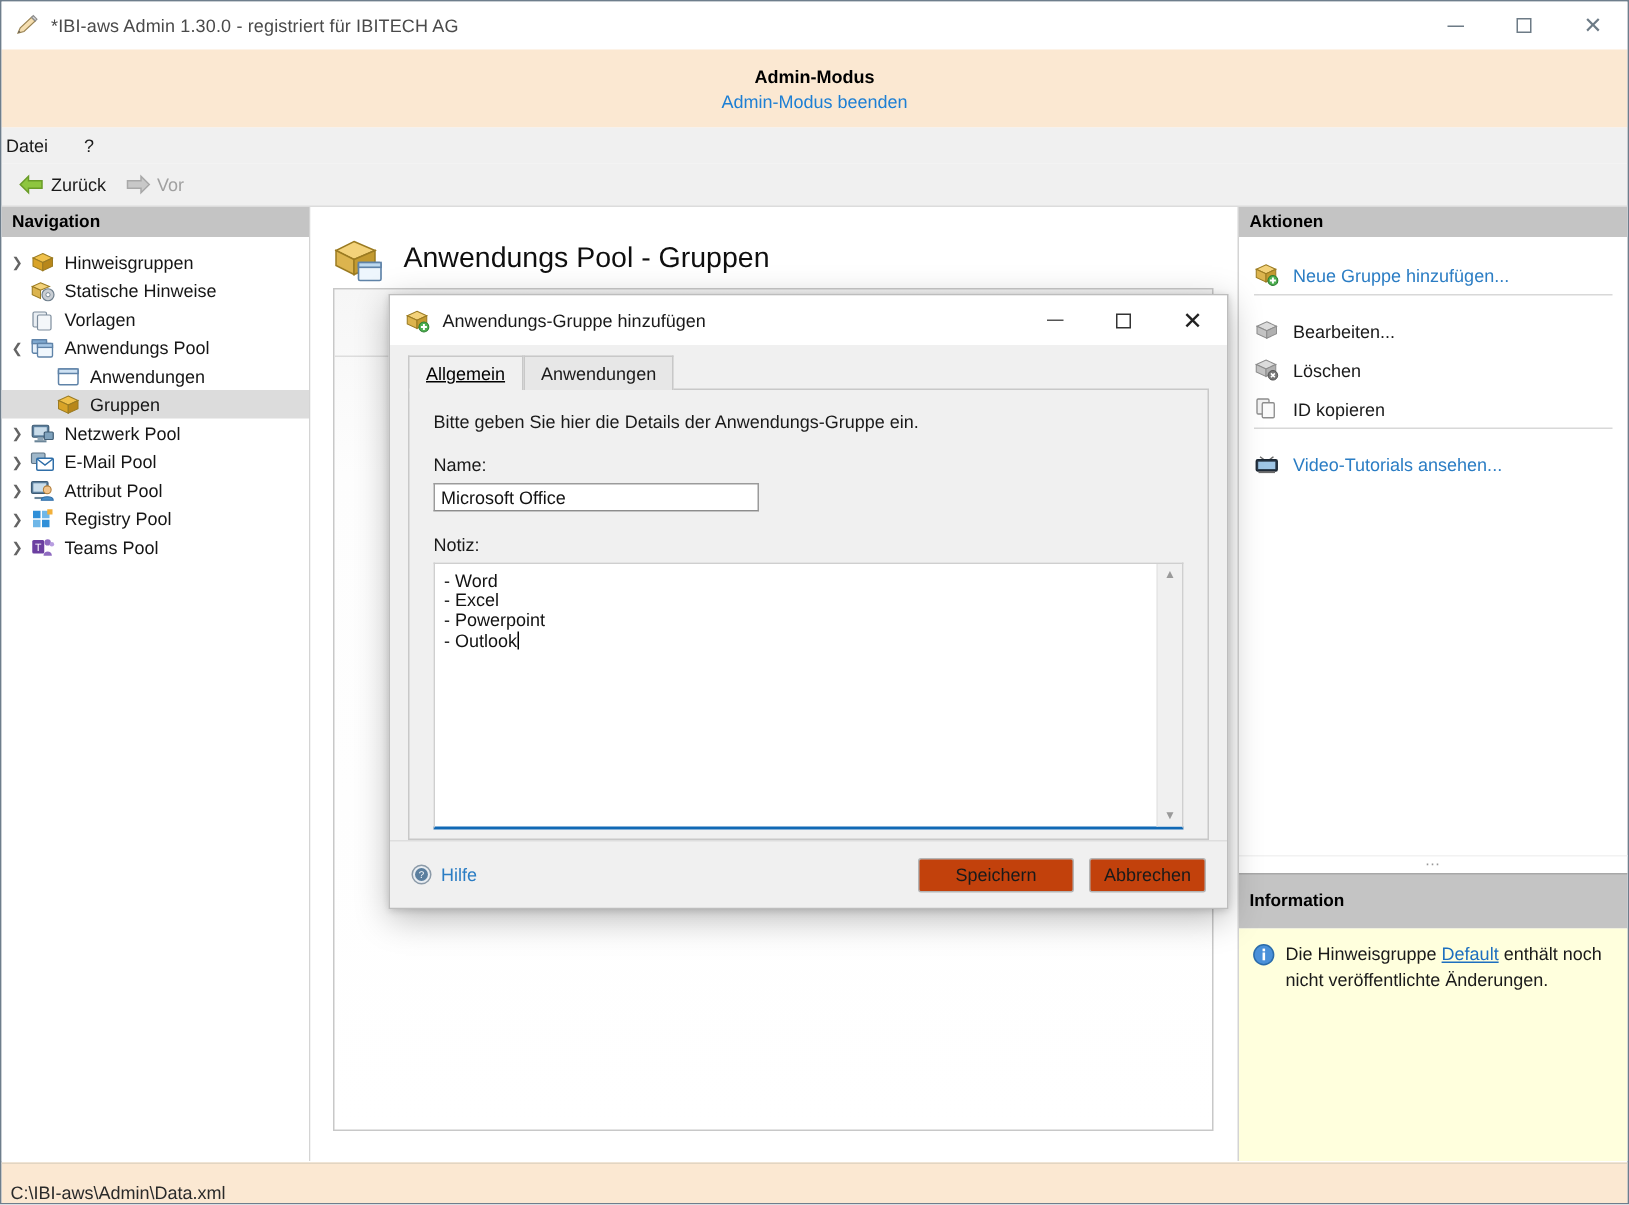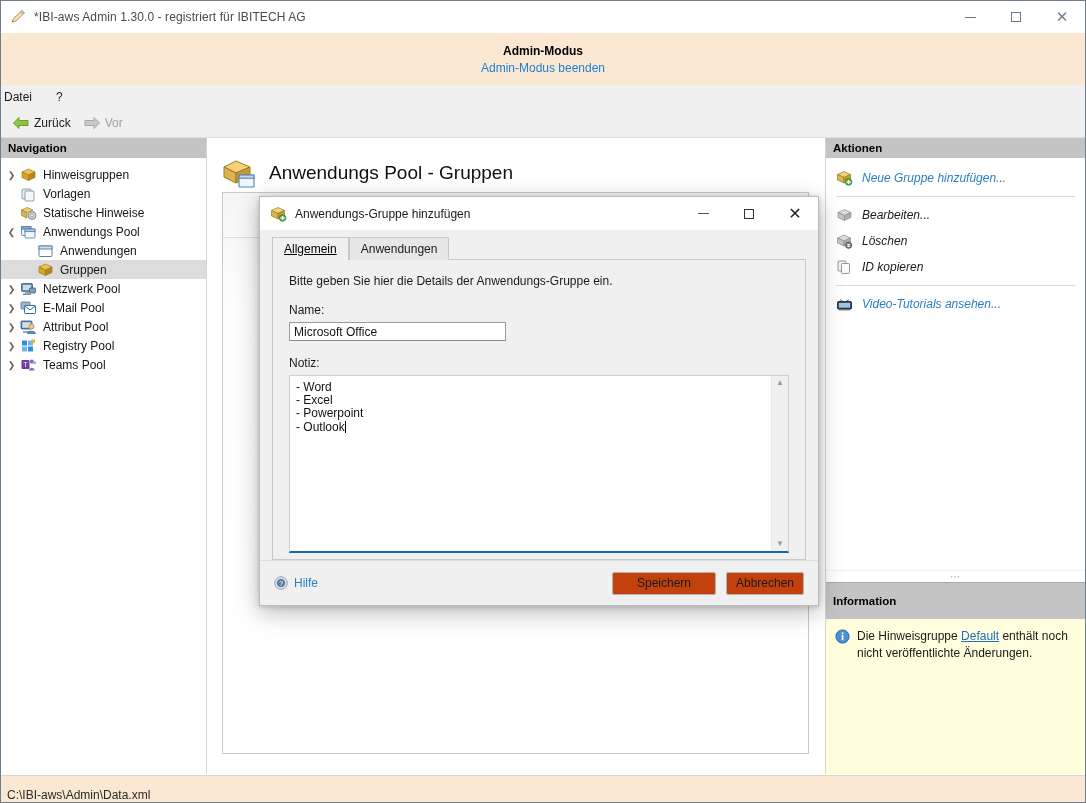--- a/index.html
+++ b/index.html
@@ -135,22 +135,22 @@
 
   
   .rightpanel {
     position: absolute; top: 137px; right: 0; width: 260px; bottom: 28px;
     background: #ffffff;
     border-left: 1px solid #d4d4d4;
     display: flex; flex-direction: column;
   }
   .actions-body { padding: 7px 0 0 0; flex: 1 1 auto; overflow: hidden; }
   .action-item {
-    display: flex; align-items: center; gap: 9px;
-    height: 26px; padding-left: 10px; cursor: pointer; font-style: italic;
+    display: flex; align-items: flex-end; gap: 9px;
+    height: 26px; padding-left: 10px; cursor: pointer;
   }
   .action-item .ai-icon { width: 17px; height: 16px; flex: none; position: relative; }
   .action-item .ai-lbl { font-size: 12px; color: #1a1a1a; }
   .action-item .ai-lbl.link { color: #2b7dc4; }
   .action-sep { height: 1px; background: #d8d8d8; margin: 5px 10px 5px 10px; }
 
   .splitter {
     height: 12px; background: #ffffff;
     display: flex; align-items: center; justify-content: center;
     border-top: 1px solid #f2f2f2;
@@ -349,38 +349,38 @@
             <path d="M15 5 L8.5 8 L8.5 13.5 L15 10.5 Z" fill="#b8871a" stroke="#9b7b22" stroke-width=".7"></path>
           </svg>
         </span>
         <span class="t-label">Hinweisgruppen</span>
       </div>
 
       <div class="tree-item">
         <span class="chev empty">❯</span>
         <span class="t-icon">
           <svg width="17" height="16" viewBox="0 0 17 16">
-            <rect x="2" y="3" width="9" height="10" rx="1" fill="#e9eef3" stroke="#7c8c9c" stroke-width=".8"></rect>
-            <rect x="5" y="5" width="9" height="10" rx="1" fill="#f4f7fa" stroke="#7c8c9c" stroke-width=".8"></rect>
-          </svg>
-        </span>
-        <span class="t-label">Vorlagen</span>
-      </div>
-
-      <div class="tree-item">
-        <span class="chev empty">❯</span>
-        <span class="t-icon">
-          <svg width="17" height="16" viewBox="0 0 17 16">
             <path d="M7 2.5 L13 5 L7 7.5 L1.5 5 Z" fill="#f3d27a" stroke="#9b7b22" stroke-width=".7"></path>
             <path d="M1.5 5 L7 7.5 L7 13 L1.5 10.5 Z" fill="#dcb44e" stroke="#9b7b22" stroke-width=".7"></path>
             <circle cx="12" cy="10.5" r="4" fill="#c9ced4" stroke="#70808e" stroke-width=".8"></circle>
             <circle cx="12" cy="10.5" r="1.4" fill="#fff" stroke="#70808e" stroke-width=".6"></circle>
           </svg>
         </span>
         <span class="t-label">Statische Hinweise</span>
+      </div>
+
+      <div class="tree-item">
+        <span class="chev empty">❯</span>
+        <span class="t-icon">
+          <svg width="17" height="16" viewBox="0 0 17 16">
+            <rect x="2" y="3" width="9" height="10" rx="1" fill="#e9eef3" stroke="#7c8c9c" stroke-width=".8"></rect>
+            <rect x="5" y="5" width="9" height="10" rx="1" fill="#f4f7fa" stroke="#7c8c9c" stroke-width=".8"></rect>
+          </svg>
+        </span>
+        <span class="t-label">Vorlagen</span>
       </div>
 
       <div class="tree-item">
         <span class="chev">❮</span>
         <span class="t-icon">
           <svg width="17" height="16" viewBox="0 0 17 16">
             <rect x="1.5" y="2.5" width="9.5" height="9" rx="1" fill="#e6f0fa" stroke="#5f83a8" stroke-width=".9"></rect>
             <rect x="1.5" y="2.5" width="9.5" height="2.6" fill="#7fa9d0" stroke="#5f83a8" stroke-width=".9"></rect>
             <rect x="5" y="5" width="10" height="9" rx="1" fill="#f0f7fd" stroke="#5f83a8" stroke-width=".9"></rect>
             <rect x="5" y="5" width="10" height="2.6" fill="#a8c8e6" stroke="#5f83a8" stroke-width=".9"></rect>

